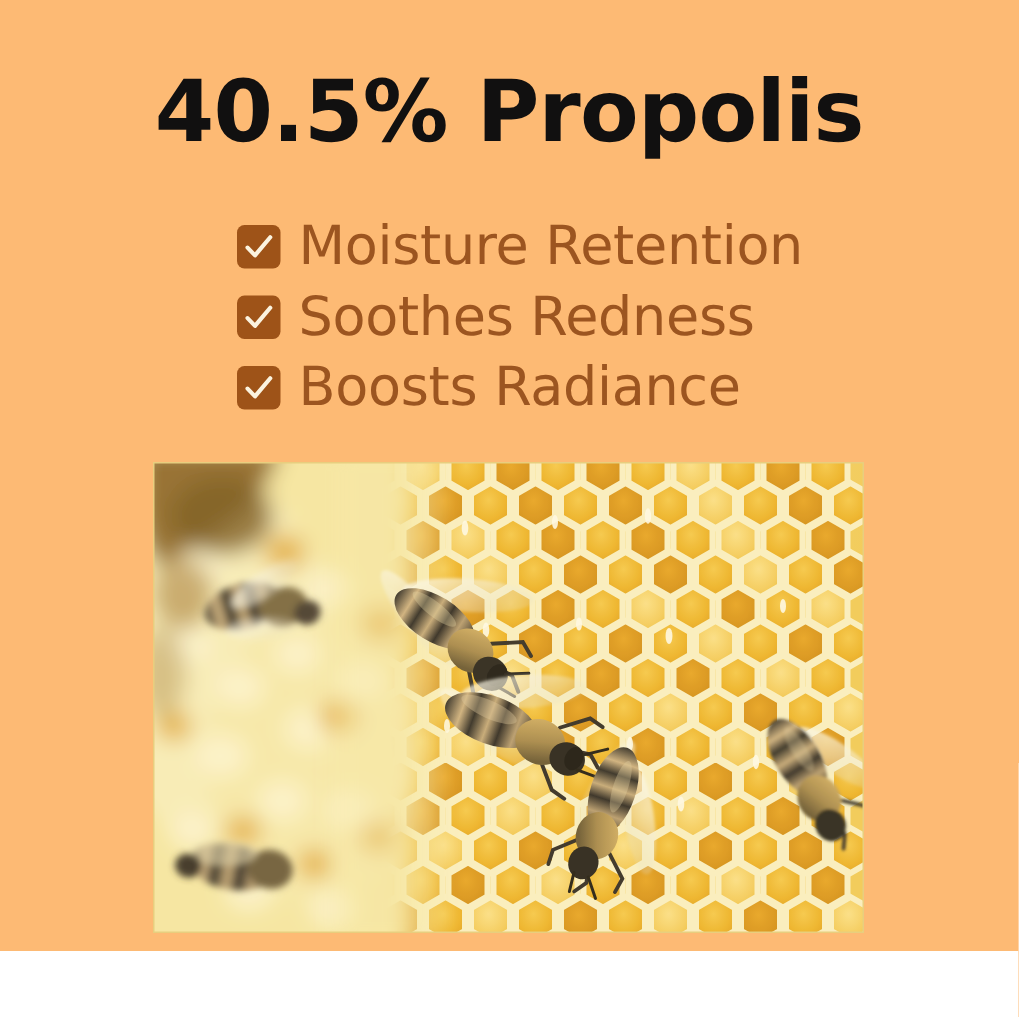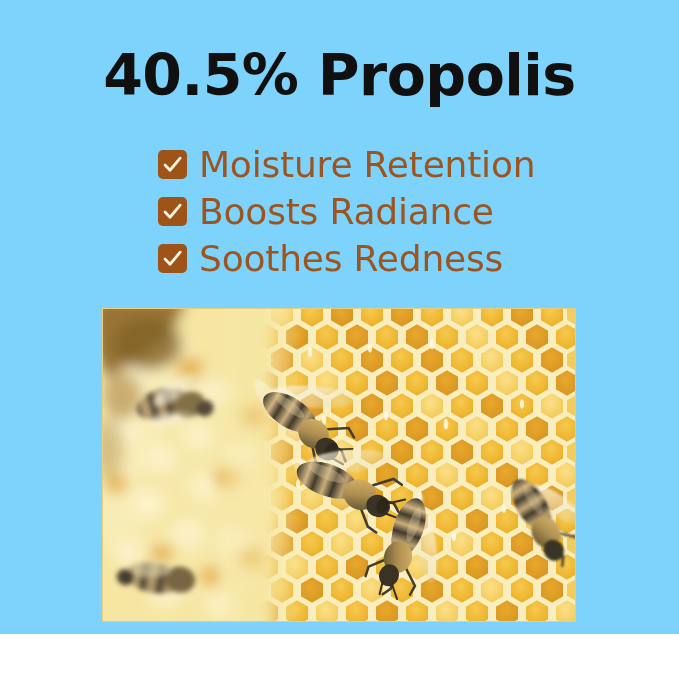--- a/index.html
+++ b/index.html
@@ -10,21 +10,21 @@
     width: 679px;
     height: 679px;
     overflow: hidden;
     font-family: "Liberation Sans", sans-serif;
   }
 
   #poster {
     position: relative;
     width: 679px;
     height: 634px;
-    background: #7dd3fc;
+    background: #fdba74;
     box-sizing: border-box;
   }
 
   
   #title {
     position: absolute;
     left: 0;
     top: 44px;
     width: 679px;
     text-align: center;
@@ -109,30 +109,30 @@
       </span>
       <span class="benefit-label">Moisture Retention</span>
     </div>
 
     <div class="benefit-row">
       <span class="check-box">
         <svg viewBox="0 0 24 24" aria-hidden="true">
           <path d="M4.2 12.6 L9.4 18.0 L20.0 5.4" fill="none" stroke="#FBF3DF" stroke-width="2.9" stroke-linecap="round" stroke-linejoin="round"></path>
         </svg>
       </span>
-      <span class="benefit-label">Boosts Radiance</span>
+      <span class="benefit-label">Soothes Redness</span>
     </div>
 
     <div class="benefit-row">
       <span class="check-box">
         <svg viewBox="0 0 24 24" aria-hidden="true">
           <path d="M4.2 12.6 L9.4 18.0 L20.0 5.4" fill="none" stroke="#FBF3DF" stroke-width="2.9" stroke-linecap="round" stroke-linejoin="round"></path>
         </svg>
       </span>
-      <span class="benefit-label">Soothes Redness</span>
+      <span class="benefit-label">Boosts Radiance</span>
     </div>
 
   </div>
 
   <div id="photo">
     <svg viewBox="0 0 474 314" preserveAspectRatio="none" aria-hidden="true">
       <defs>
 
         <filter id="bgBlur" x="-30%" y="-30%" width="160%" height="160%">
           <feGaussianBlur stdDeviation="7"></feGaussianBlur>

